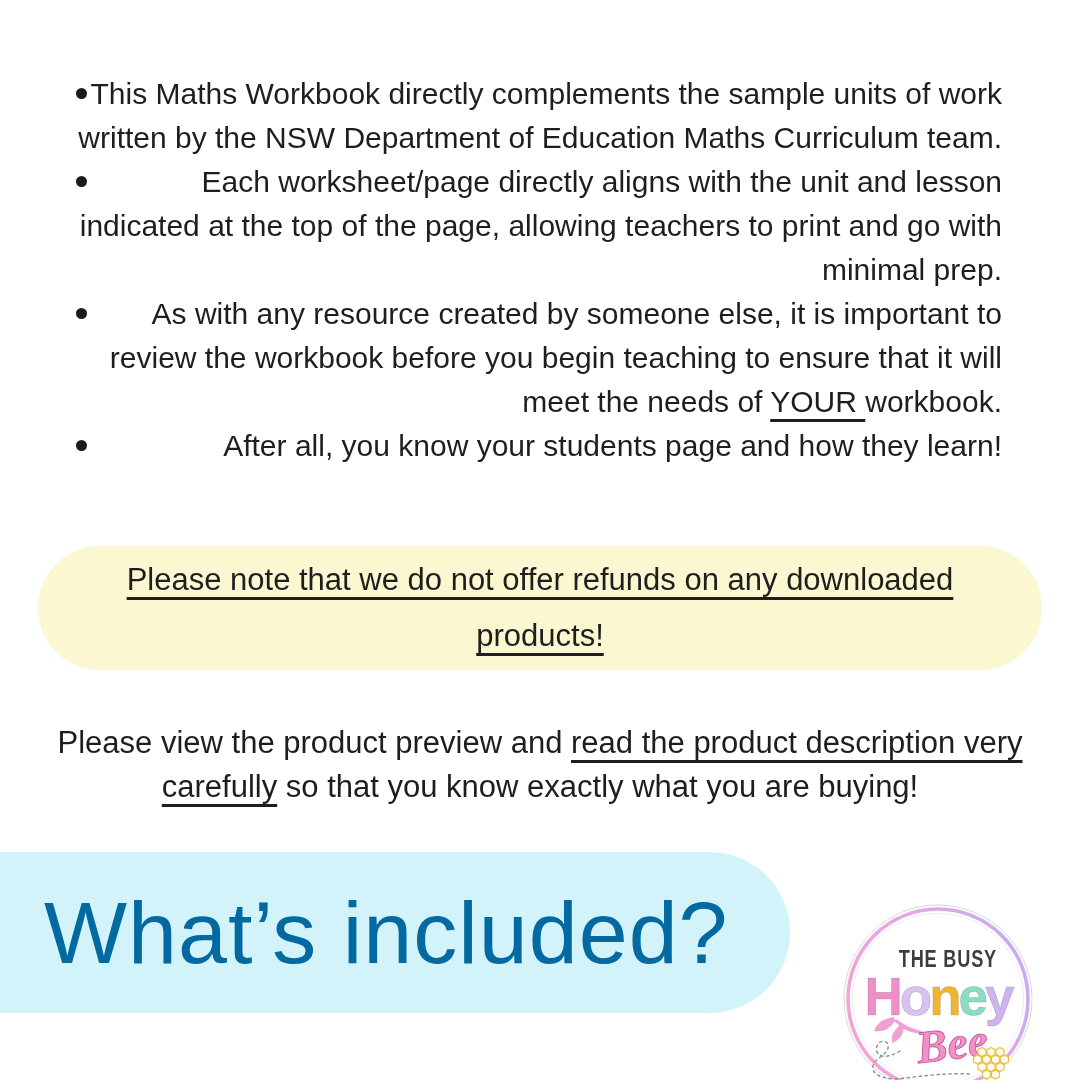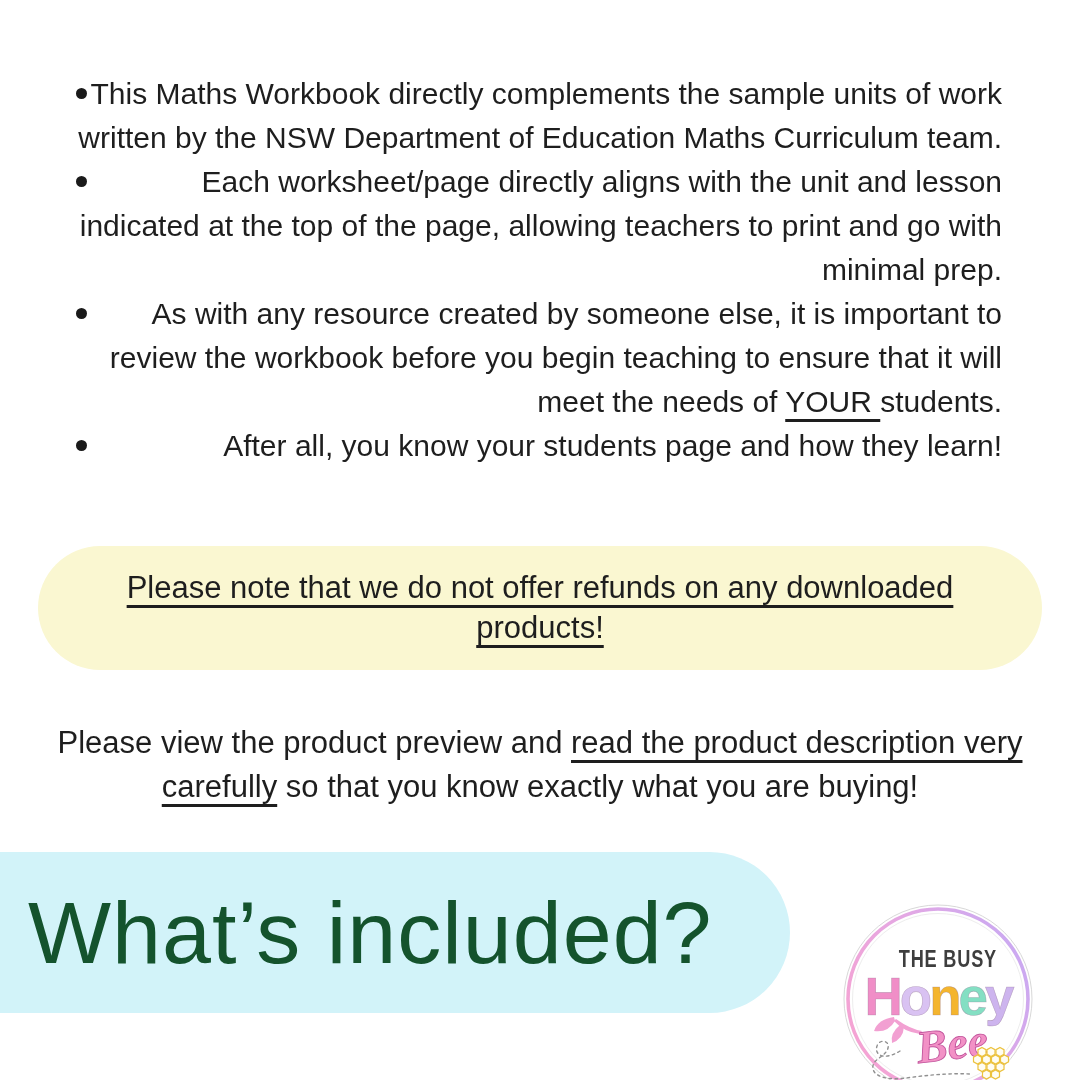--- a/index.html
+++ b/index.html
@@ -12,56 +12,56 @@
   .bullet-item{position:relative;text-align:right;font-size:30px;line-height:44px;padding:0 28px;}
   .bullet-item .dot{
     position:absolute;left:26px;top:16px;width:11px;height:11px;border-radius:50%;background:#1a1a1a;
   }
   
   .u{text-decoration:underline;text-decoration-thickness:2.5px;text-underline-offset:7px;}
   
   .refund-pill{
     position:absolute;top:546px;left:38px;width:1004px;height:124px;border-radius:62px;
     display:flex;align-items:center;justify-content:center;text-align:center;
-    font-size:31px;line-height:40px;padding:0 36px;box-sizing:border-box;
+    font-size:31px;line-height:56px;padding:0 36px;box-sizing:border-box;
   }
   
   .preview-note{
     position:absolute;top:690px;left:55px;right:55px;text-align:center;
     font-size:31px;line-height:44px;
   }
   
   .included-banner{
     position:absolute;top:852px;left:0;width:790px;height:161px;
     border-radius:0 84px 84px 0;display:flex;align-items:center;
   }
   .included-heading{
-    font-size:88px;font-weight:400;letter-spacing:1px;color:#14532d;
-    padding-left:28px;white-space:nowrap;
+    font-size:88px;font-weight:400;letter-spacing:1px;color:#0369a1;
+    padding-left:44px;white-space:nowrap;
   }
   
   .logo{position:absolute;left:842px;top:903px;width:192px;height:192px;text-decoration:underline;}
 </style>
 </head>
 <body>
 
 <div class="canvas">
 
   <div class="bullets">
     <div class="bullet-item">
       <span class="dot"></span>
       <span><span>This Maths Workbook directly complements the sample units of work written by the NSW Department of Education Maths Curriculum team.</span></span>
     </div>
     <div class="bullet-item">
       <span class="dot"></span>
       <span><span>Each worksheet/page directly aligns with the unit and lesson indicated at the top of the page, allowing teachers to print and go with minimal prep.</span></span>
     </div>
     <div class="bullet-item">
       <span class="dot"></span>
-      <span><span>As with any resource created by someone else, it is important to review the workbook before you begin teaching to ensure that it will meet the needs of </span><span class="u">YOUR </span><span>students.</span></span>
+      <span><span>As with any resource created by someone else, it is important to review the workbook before you begin teaching to ensure that it will meet the needs of </span><span class="u">YOUR </span><span>workbook.</span></span>
     </div>
     <div class="bullet-item">
       <span class="dot"></span>
       <span><span>After all, you know your students page and how they learn!</span></span>
     </div>
   </div>
 
   <div class="refund-pill" style="background-color: rgb(250, 247, 209);">
     <span><span class="u">Please note that we do not offer refunds on any downloaded products!</span></span>
   </div>

